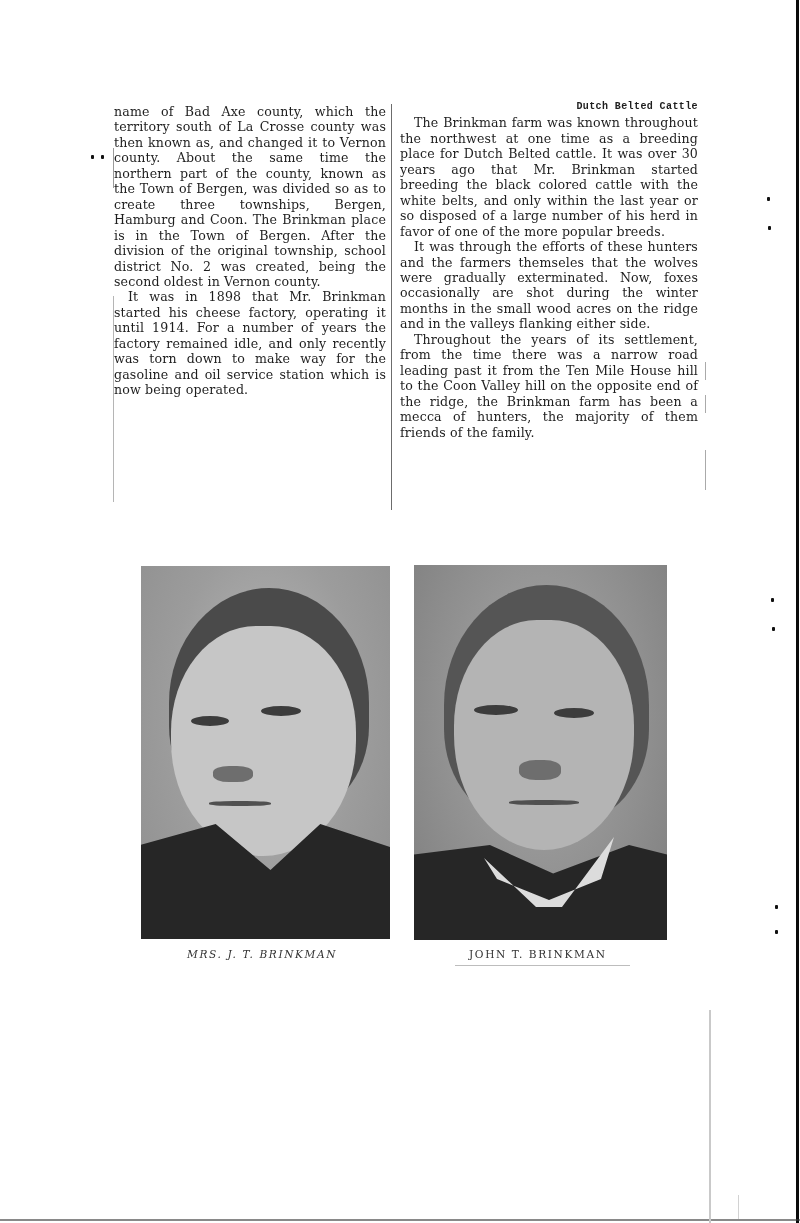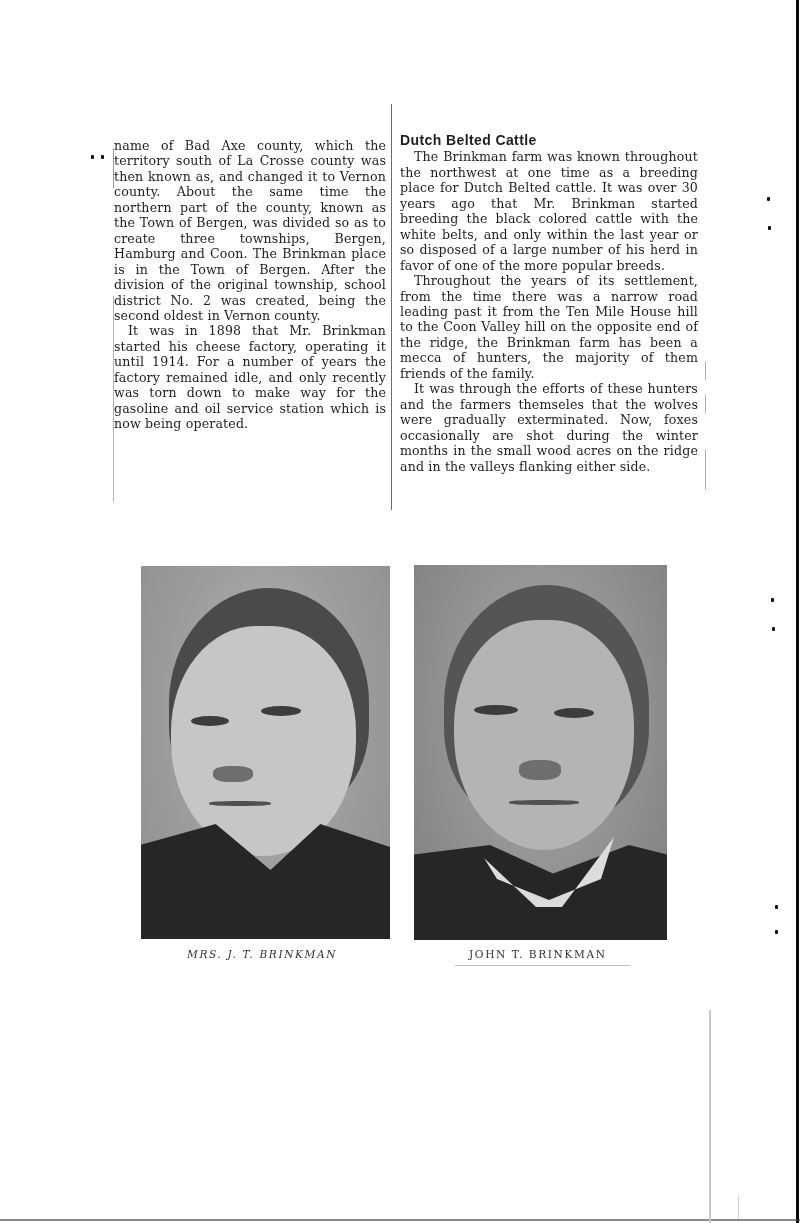--- a/index.html
+++ b/index.html
@@ -22,21 +22,20 @@
   }
   .crease-b {
     position: absolute; left: 738px; top: 1195px; width: 1px; height: 24px;
     background: #d2d2d2;
   }
   .col {
     position: absolute; top: 104px;
     font-size: 12.6px; line-height: 15.45px;
     text-align: justify;
     letter-spacing: 0.15px;
-    margin-top: 34px;
   }
   .col-left { left: 114px; width: 272px; }
   .col-right { left: 400px; width: 298px; top: 99px; }
   .col p { margin: 0; }
   .col p.indent { text-indent: 14px; }
   .col-divider {
     position: absolute; left: 391px; top: 104px; width: 1px; height: 406px;
     background: #6c6c6c;
   }
   .left-rule {
@@ -44,23 +43,23 @@
     background: #9a9a9a;
   }
   .left-rule2 {
     position: absolute; left: 113px; top: 296px; width: 1px; height: 206px;
     background: #b5b5b5;
   }
   .right-tick {
     position: absolute; left: 705px; width: 1px; background: #aaaaaa;
   }
   .headline {
-    text-align: left; font-weight: bold; font-size: 14px;
+    text-align: right; font-weight: bold; font-size: 10px;
     margin: 0 0 1px 0; letter-spacing: 0.4px;
-    font-family: Liberation Sans, sans-serif;
+    font-family: Liberation Mono, monospace;
   }
   .margin-dot {
     position: absolute; width: 3px; height: 4px; background: #111;
     border-radius: 1px;
   }
   .photo {
     position: absolute;
     background-color: #8a8a8a;
     background-image:
       repeating-linear-gradient(45deg, rgba(255,255,255,0.18) 0 1px, transparent 1px 3px),
@@ -134,22 +133,22 @@
 <div class="right-tick" style="top:450px;height:40px;"></div>
 
 <section class="col col-left">
   <p>name of Bad Axe county, which the territory south of La Crosse county was then known as, and changed it to Vernon county. About the same time the northern part of the county, known as the Town of Bergen, was divided so as to create three townships, Bergen, Hamburg and Coon. The Brinkman place is in the Town of Bergen. After the division of the original township, school district No. 2 was created, being the second oldest in Vernon county.</p>
   <p class="indent">It was in 1898 that Mr. Brinkman started his cheese factory, operating it until 1914. For a number of years the factory remained idle, and only recently was torn down to make way for the gasoline and oil service station which is now being operated.</p>
 </section>
 
 <section class="col col-right">
   <h2 class="headline">Dutch Belted Cattle</h2>
   <p class="indent">The Brinkman farm was known throughout the northwest at one time as a breeding place for Dutch Belted cattle. It was over 30 years ago that Mr. Brinkman started breeding the black colored cattle with the white belts, and only within the last year or so disposed of a large number of his herd in favor of one of the more popular breeds.</p>
+  <p class="indent">It was through the efforts of these hunters and the farmers themseles that the wolves were gradually exterminated. Now, foxes occasionally are shot during the winter months in the small wood acres on the ridge and in the valleys flanking either side.</p>
   <p class="indent">Throughout the years of its settlement, from the time there was a narrow road leading past it from the Ten Mile House hill to the Coon Valley hill on the opposite end of the ridge, the Brinkman farm has been a mecca of hunters, the majority of them friends of the family.</p>
-  <p class="indent">It was through the efforts of these hunters and the farmers themseles that the wolves were gradually exterminated. Now, foxes occasionally are shot during the winter months in the small wood acres on the ridge and in the valleys flanking either side.</p>
 </section>
 
 <figure class="photo photo-1" style="margin:0;">
   <div class="bg"></div>
   <div class="hair"></div>
   <div class="face"></div>
   <div class="eye l"></div>
   <div class="eye r"></div>
   <div class="nose"></div>
   <div class="mouth"></div>

